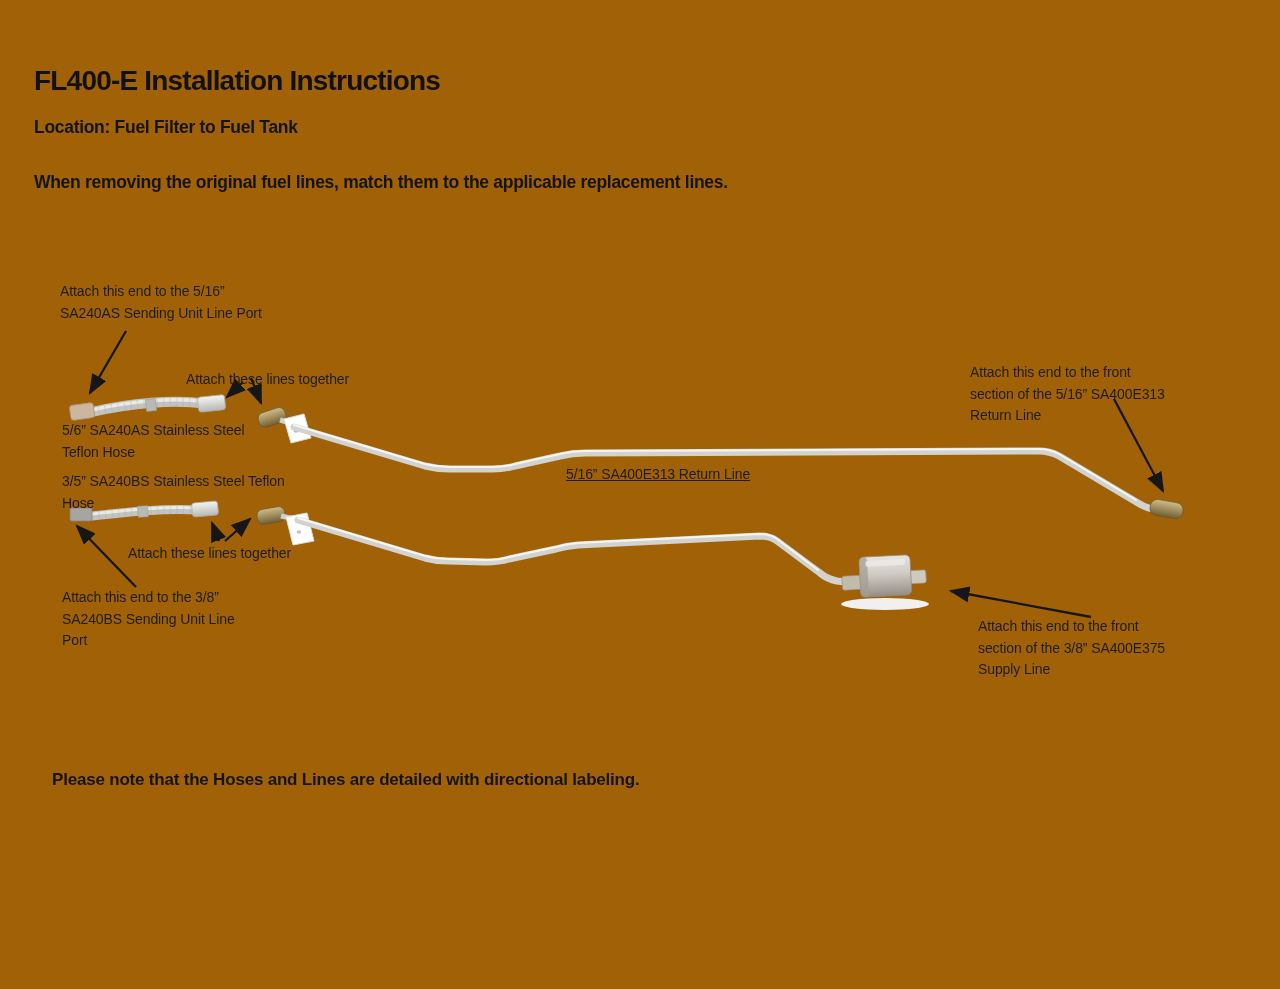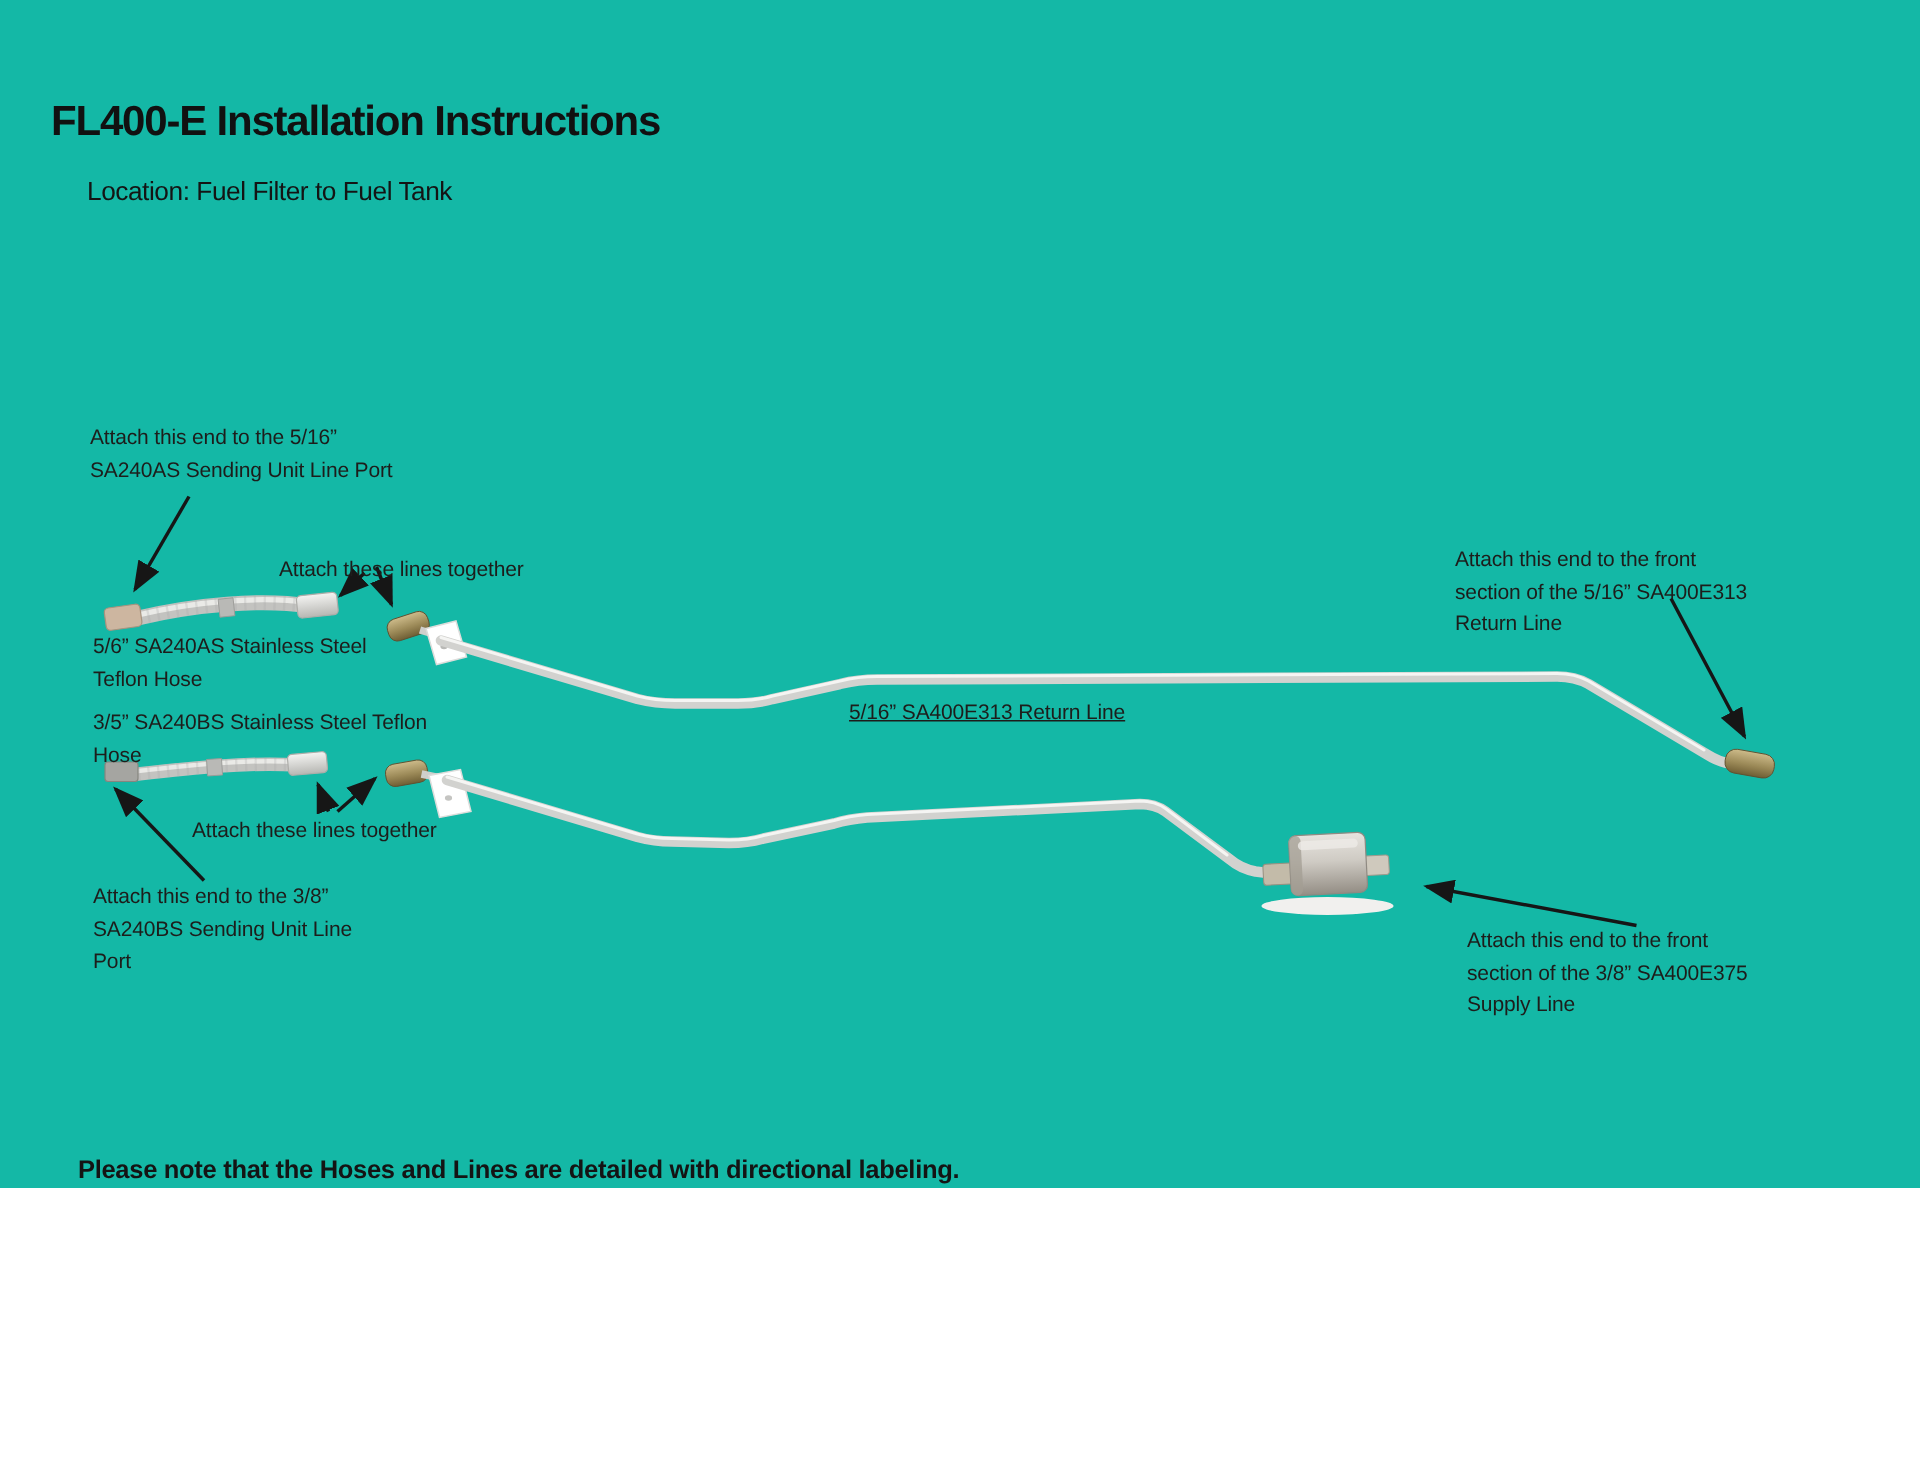--- a/index.html
+++ b/index.html
@@ -1,46 +1,47 @@
 <!DOCTYPE html>
 <html><head>
 <meta charset="utf-8">
 <title>FL400-E Installation Instructions</title>
 <style>
   html,body { margin:0; padding:0; background:#ffffff; }
   .page {
-    position:relative; width:1280px; height:792px; background:#14b8a6;
+    position:relative; width:1280px; height:989px; background:#a16207;
     font-family:"Liberation Sans", sans-serif; color:#1c1c1b; overflow:hidden;
   }
   .page-title {
     position:absolute; left:34px; top:66px;
     font-size:28px; font-weight:bold; letter-spacing:-0.8px; line-height:1.05; color:#111;
   }
   .subhead {
-    position:absolute; font-size:17.5px; font-weight:normal; letter-spacing:-0.3px; color:#141414;margin-left:24px;
+    position:absolute; font-size:17.5px; font-weight:bold; letter-spacing:-0.3px; color:#141414;
   }
   .loc   { left:34px; top:117px; }
   .intro { left:34px; top:172px; }
   .callout {
     position:absolute; font-size:14px; line-height:21.5px;
     white-space:pre-line; color:#1d1d1b; letter-spacing:-0.1px;
   }
   .note {
     position:absolute; left:52px; top:768px;
     font-size:17px; font-weight:bold; line-height:24px; letter-spacing:-0.2px; color:#141414;
   }
   svg.diagram { position:absolute; left:0; top:0; }
 </style>
 </head>
 <body>
 
 <div class="page">
 
   <div class="page-title">FL400-E Installation Instructions</div>
   <div class="subhead loc">Location: Fuel Filter to Fuel Tank</div>
+  <div class="subhead intro">When removing the original fuel lines, match them to the applicable replacement lines.</div>
 
   <svg class="diagram" width="1280" height="989" viewBox="0 0 1280 989">
     <defs>
       <marker id="ah" markerWidth="9" markerHeight="7" refX="8" refY="3.5" orient="auto" markerUnits="strokeWidth">
         <path d="M0,0 L9,3.5 L0,7 Z" fill="#161616"></path>
       </marker>
       <linearGradient id="brass" x1="0" y1="0" x2="0" y2="1">
         <stop offset="0" stop-color="#cdbb8a"></stop>
         <stop offset="0.55" stop-color="#9c8a58"></stop>
         <stop offset="1" stop-color="#6f5e34"></stop>

